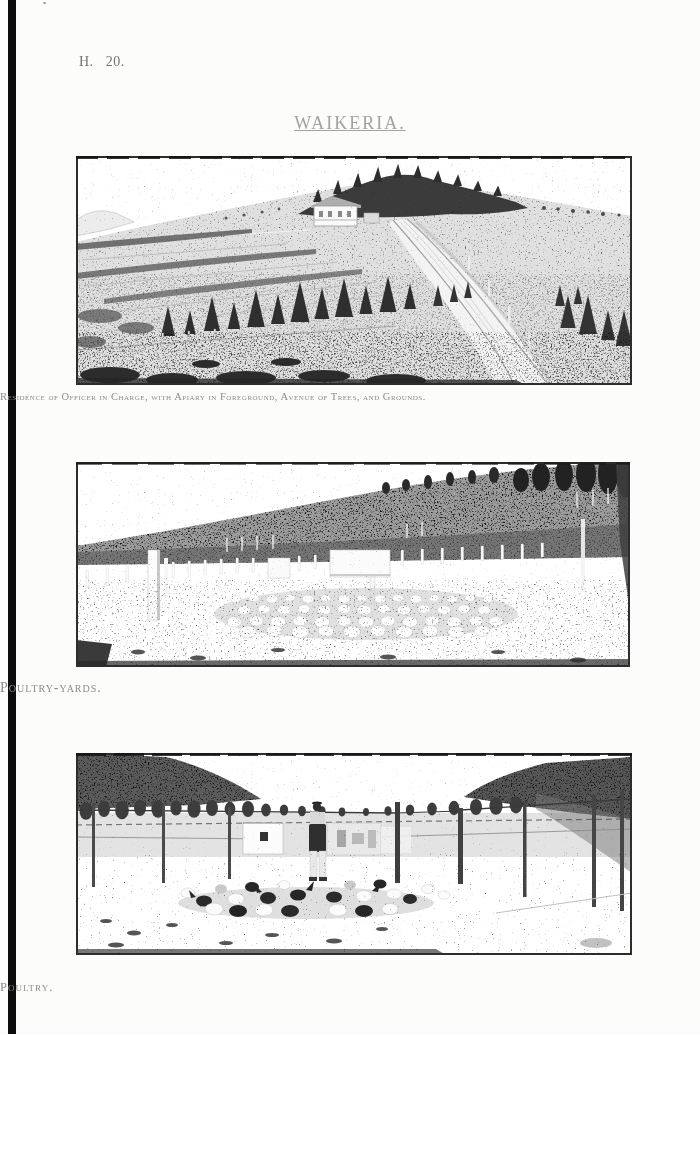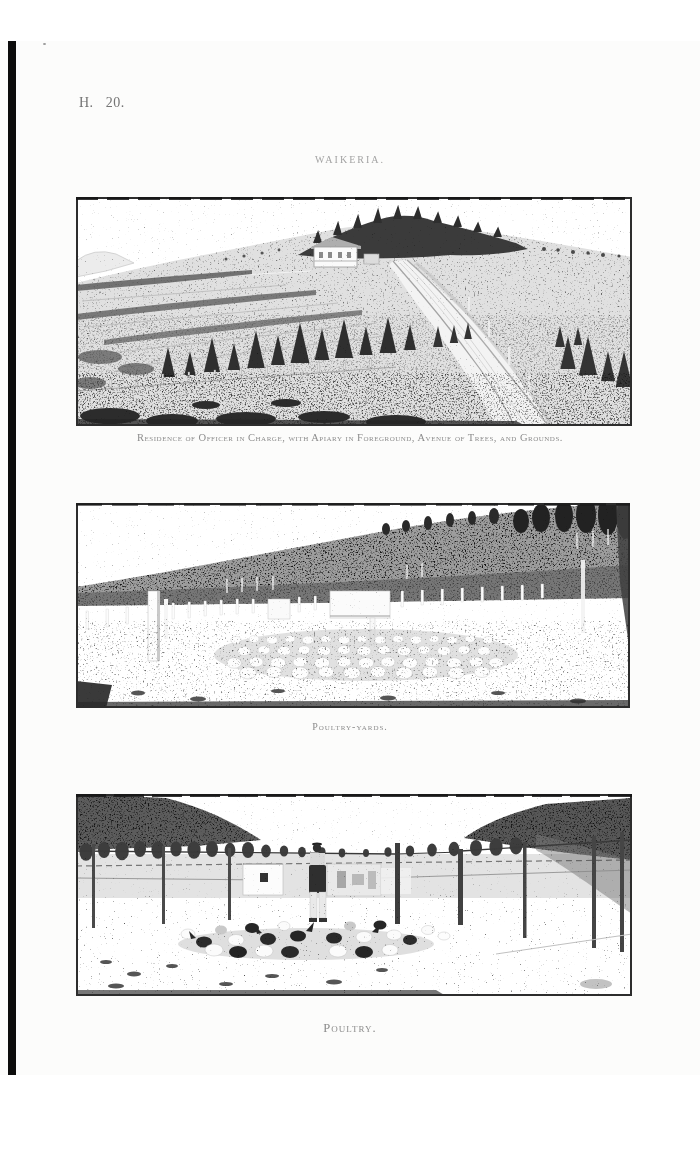--- a/index.html
+++ b/index.html
@@ -1,35 +1,35 @@
 <!DOCTYPE html>
 <html><head>
 <meta charset="utf-8">
 <style>
   html,body{margin:0;padding:0;background:#ffffff;}
   .page{position:relative;width:700px;height:1034px;background:#fcfcfb;overflow:hidden;
-        font-family:"Liberation Serif","DejaVu Serif",serif;margin-top:41px;}
+        font-family:"Liberation Serif","DejaVu Serif",serif;}
   .scan-bar{position:absolute;left:8px;top:0;width:8px;height:1122px;background:#0c0c0c;
             border-radius:0 0 3px 3px;}
   .speck-a{position:absolute;left:43px;top:2px;width:3px;height:2px;background:#9a9a9a;border-radius:50%;}
   .speck-b{position:absolute;left:214px;top:1039px;width:3px;height:2px;background:#cfcfcf;border-radius:50%;}
   .page-ref{position:absolute;left:79px;top:54px;font-size:14px;color:#747474;
             letter-spacing:.5px;filter:blur(.3px);}
   .page-ref .gap{display:inline-block;width:12px;}
   .page-title{position:absolute;top:113px;left:0;width:100%;margin:0;text-align:center;
-              font-size:10px;font-weight:normal;color:#a3a3a3;letter-spacing:2px;filter:blur(.4px);}
+              font-size:18px;font-weight:normal;color:#a3a3a3;letter-spacing:2px;filter:blur(.4px);text-decoration:underline;}
   .photo{position:absolute;background:#fff;}
   .photo svg{display:block;width:100%;height:100%;}
   .photo1{left:76px;top:156px;width:556px;height:229px;}
   .photo2{left:76px;top:462px;width:554px;height:205px;}
   .photo3{left:76px;top:753px;width:556px;height:202px;}
-  .caption{position:absolute;left:0;width:100%;text-align:center;font-variant:small-caps;
+  .caption{position:absolute;left:0;width:100%;font-variant:small-caps;
            color:#8c8c8c;filter:blur(.3px);}
   .cap1{top:391px;font-size:10.5px;letter-spacing:.5px;}
-  .cap2{top:680px;font-size:10px;letter-spacing:1px;}
+  .cap2{top:680px;font-size:14px;letter-spacing:1px;}
   .cap3{top:980px;font-size:12.5px;letter-spacing:1px;}
 </style>
 </head>
 <body>
 
 <svg width="0" height="0" style="position:absolute" aria-hidden="true">
   <defs>
     <filter id="spk-d" x="0%" y="0%" width="100%" height="100%">
       <feTurbulence type="fractalNoise" baseFrequency="0.65" numOctaves="3" seed="7"></feTurbulence>
       <feColorMatrix type="matrix" values="0 0 0 0 0  0 0 0 0 0  0 0 0 0 0  4 0 0 0 -2.1"></feColorMatrix>

